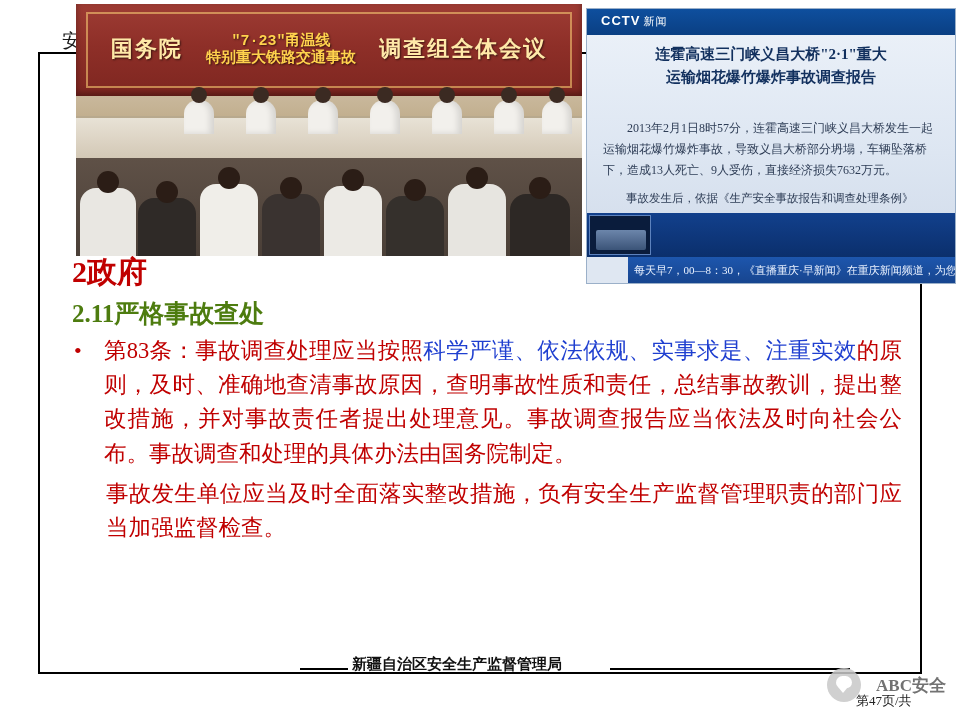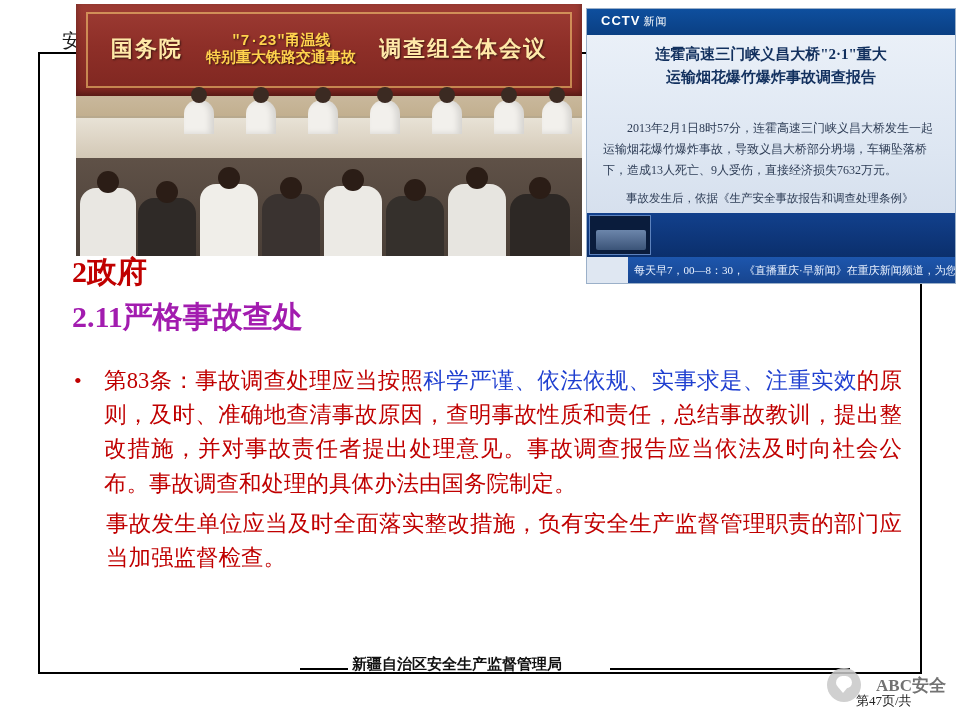--- a/index.html
+++ b/index.html
@@ -243,24 +243,24 @@
     width: 830px;
   }
   .h1 {
     color: #c00000;
     font-size: 30px;
     font-weight: bold;
     margin: 0 0 4px 0;
     letter-spacing: 0px;
   }
   .h2 {
-    color: #a21caf;
-    font-size: 30px;
-    font-weight: bold;
-    margin: 4px 0 26px 0;
+    color: #4d7c0f;
+    font-size: 25px;
+    font-weight: bold;
+    margin: 4px 0 4px 0;
   }
   .bullet-row {
     display: flex;
     align-items: flex-start;
   }
   .bullet-dot {
     color: #c00000;
     font-size: 22px;
     line-height: 1.55;
     width: 30px;

